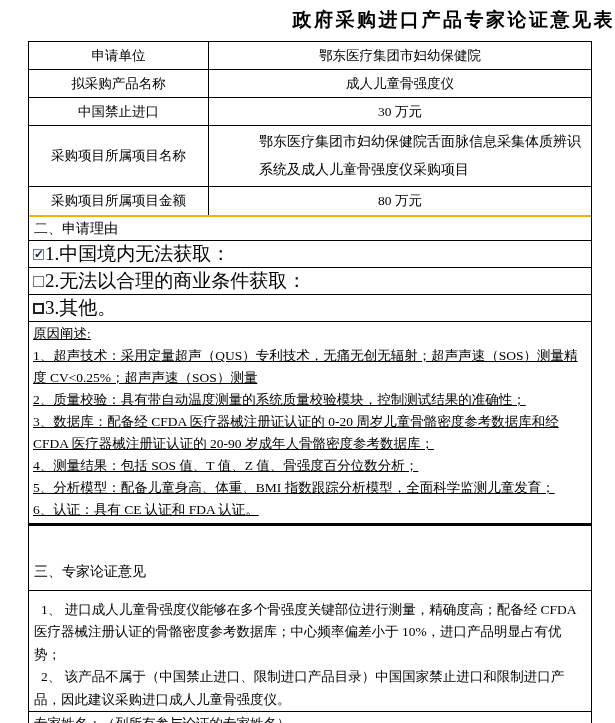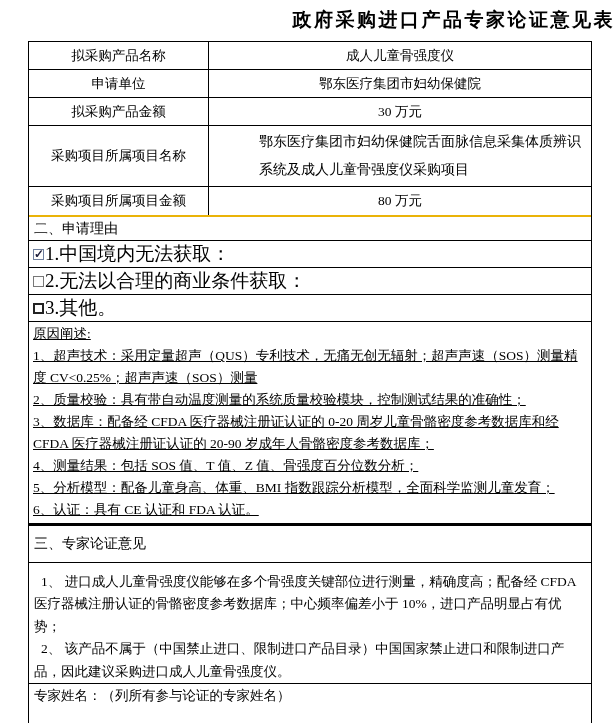--- a/index.html
+++ b/index.html
@@ -85,21 +85,21 @@
   .reason-block {
     border-top: 1px solid #000;
     min-height: 196px;
     padding: 1px 4px 2px 4px;
     line-height: 22px;
   }
   .reason-block p { margin: 0; text-decoration: underline; }
   .reason-block p.indent { text-indent: 2.1em; }
   
   .sec3 { border-top: 3px solid #000; }
-  .sec3 .sec-heading { min-height: 36px; padding-left: 5px; }
+  .sec3 .sec-heading { min-height: 36px; padding-left: 5px; margin-top: 28px; }
   .opinion-block {
     border-top: 1px solid #000;
     min-height: 118px;
     padding: 8px 5px 0 5px;
     line-height: 22.4px;
   }
   .opinion-block p { margin: 0; text-indent: 7px; }
   .experts-block {
     border-top: 1px solid #000;
     min-height: 60px;
@@ -111,29 +111,29 @@
 <body>
 
 <div class="page">
 
   <div class="doc-title">政府采购进口产品专家论证意见表</div>
 
   <div class="doc">
 
     <section class="sec1">
       <div class="info-row">
+        <div class="info-label">申请单位</div>
+        <div class="info-value">鄂东医疗集团市妇幼保健院</div>
+      </div>
+      <div class="info-row">
         <div class="info-label">拟采购产品名称</div>
         <div class="info-value">成人儿童骨强度仪</div>
       </div>
       <div class="info-row">
-        <div class="info-label">申请单位</div>
-        <div class="info-value">鄂东医疗集团市妇幼保健院</div>
-      </div>
-      <div class="info-row">
-        <div class="info-label">拟采购产品金额</div>
+        <div class="info-label">中国禁止进口</div>
         <div class="info-value">30 万元</div>
       </div>
       <div class="info-row">
         <div class="info-label">采购项目所属项目名称</div>
         <div class="info-value left">鄂东医疗集团市妇幼保健院舌面脉信息采集体质辨识系统及成人儿童骨强度仪采购项目</div>
       </div>
       <div class="info-row">
         <div class="info-label">采购项目所属项目金额</div>
         <div class="info-value">80 万元</div>
       </div>

